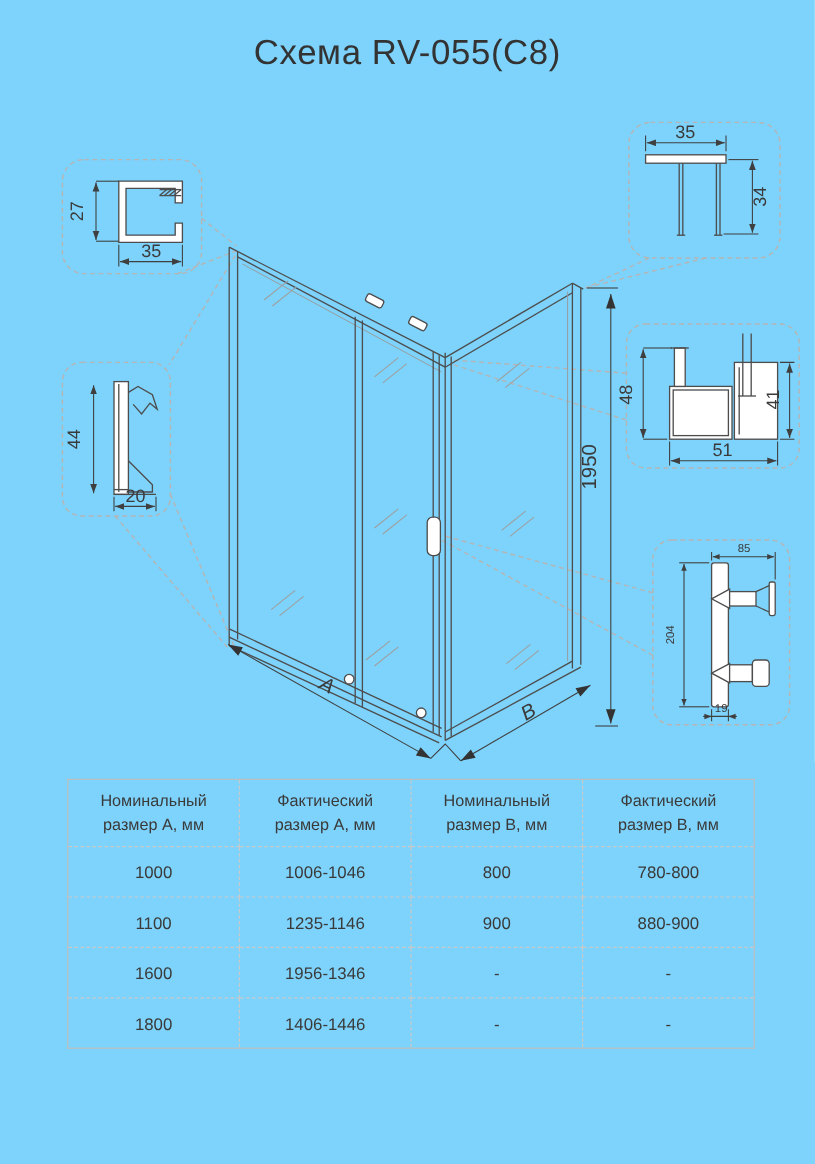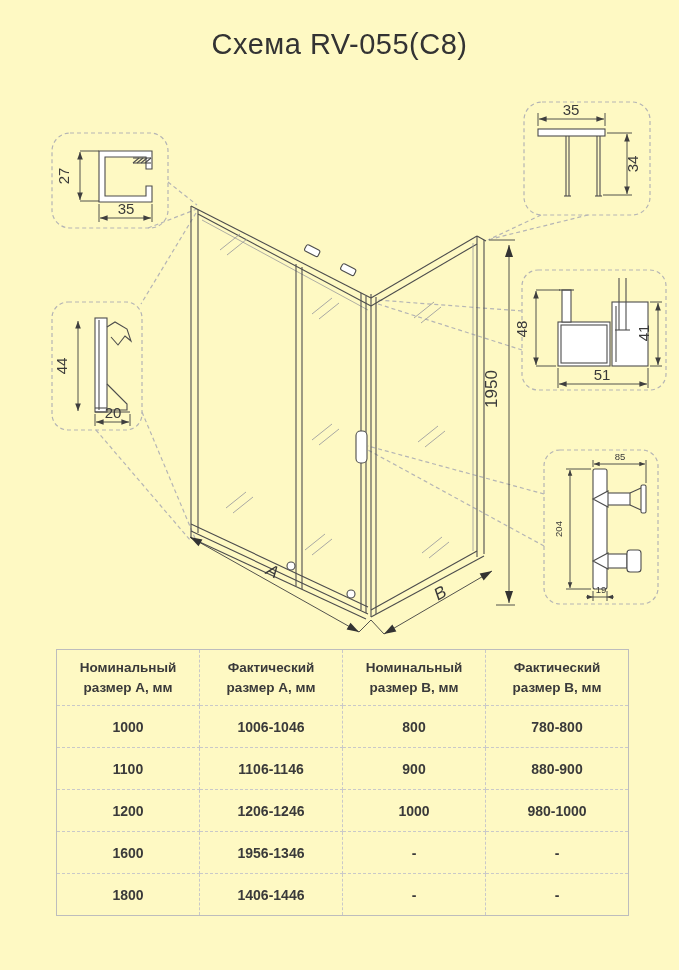--- a/index.html
+++ b/index.html
@@ -1,33 +1,33 @@
 <!DOCTYPE html>
 <html><head>
 <meta charset="utf-8">
 <style>
   html,body{margin:0;padding:0;background:#fff;}
   body{width:679px;height:970px;position:relative;font-family:"Liberation Sans",sans-serif;overflow:hidden;}
-  .page{position:absolute;inset:0;background:#fef9c3;}
+  .page{position:absolute;inset:0;background:#7dd3fc;}
   .title{position:absolute;top:28px;left:0;width:679px;text-align:center;font-size:29px;color:#333;letter-spacing:.5px;}
   svg{position:absolute;top:0;left:0;}
   .frame{stroke:#4d4d4d;stroke-width:1.1;fill:none;}
   .glassline{stroke:#9a9a9a;stroke-width:.8;fill:none;}
   .slash{stroke:#9f9f9f;stroke-width:.9;fill:none;}
   .dash{stroke:#b5b5b5;stroke-width:1.2;fill:none;stroke-dasharray:4 3;}
   .dim{stroke:#3f3f3f;stroke-width:.9;fill:none;}
   .prof{stroke:#4d4d4d;stroke-width:1.1;fill:#fff;}
   .profn{stroke:#4d4d4d;stroke-width:1.1;fill:none;}
   .dimtxt{fill:#3a3a3a;font-size:15px;text-anchor:middle;}
   .dimbig{fill:#3a3a3a;font-size:17px;text-anchor:middle;}
   .dimsm{fill:#3a3a3a;font-size:9.5px;text-anchor:middle;}
   .ital{font-style:italic;}
   .sizes{position:absolute;top:649px;left:56px;width:573px;}
   table{border-collapse:collapse;width:100%;table-layout:fixed;border:1px solid #bdbdbd;}
-  th,td{border:1px dashed #c9c9c9;text-align:center;vertical-align:middle;color:#3a3a3a;font-weight:700;}
+  th,td{border:1px dashed #c9c9c9;text-align:center;vertical-align:middle;color:#3a3a3a;font-weight:400;}
   th{height:53px;font-size:13.5px;line-height:1.45;white-space:pre-line;}
   td{height:39px;font-size:14px;margin-left:48px;}
 </style>
 </head>
 <body>
 
 <div class="page">
 
   <div class="title">Схема RV-055(C8)</div>
 
@@ -278,29 +278,23 @@
       </thead>
       <tbody>
         <tr>
           <td>1000</td>
           <td>1006-1046</td>
           <td>800</td>
           <td>780-800</td>
         </tr>
         <tr>
           <td>1100</td>
-          <td>1106-1146</td>
+          <td>1235-1146</td>
           <td>900</td>
           <td>880-900</td>
-        </tr>
-        <tr>
-          <td>1200</td>
-          <td>1206-1246</td>
-          <td>1000</td>
-          <td>980-1000</td>
         </tr>
         <tr>
           <td>1600</td>
           <td>1956-1346</td>
           <td>-</td>
           <td>-</td>
         </tr>
         <tr>
           <td>1800</td>
           <td>1406-1446</td>

